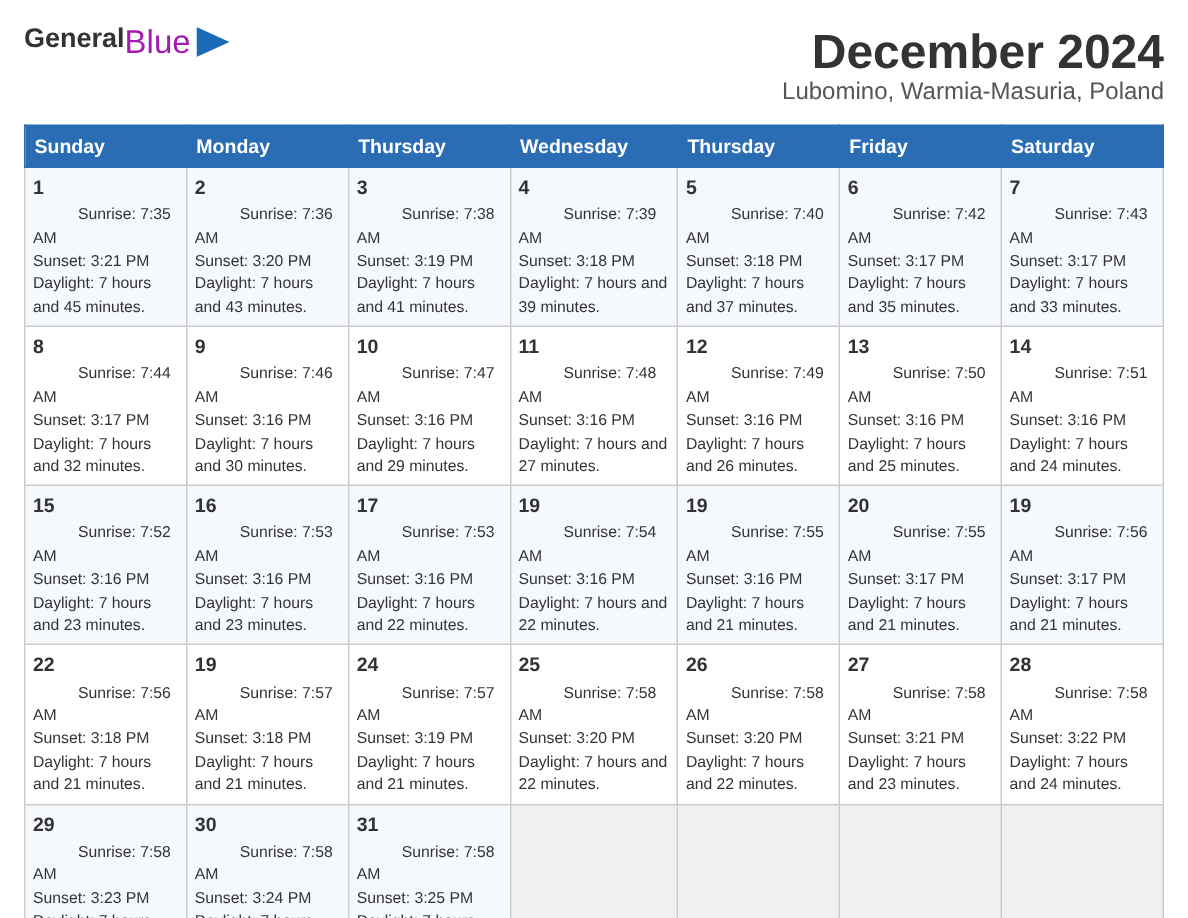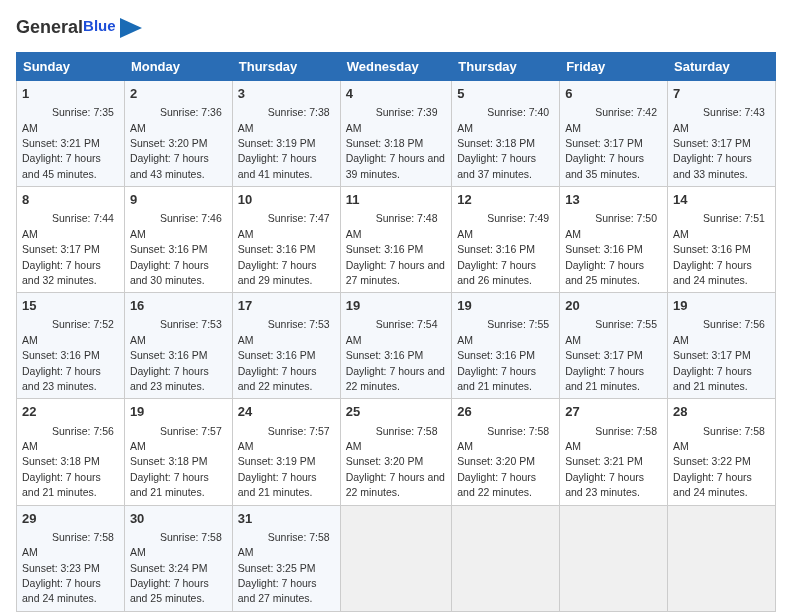--- a/index.html
+++ b/index.html
@@ -77,27 +77,31 @@
       background-color: #f0f0f0 !important;
     }
   </style>
 </head>
 <body>
 
 <div class="header">
   <div class="logo">
     <div style="display:flex;flex-direction:row;line-height:1.1">
       <span style="font-size:18px;font-weight:bold;color:#333;">General</span>
-      <span style="font-size:15px;font-weight:bold;color:#1d4ed8;">Blue</span>
+      <span style="font-size:22px;font-weight:normal;color:#a21caf;">Blue</span>
     </div>
     <div style="display:flex;align-items:flex-start;padding-top:2px;">
       <svg width="22" height="22" viewBox="0 0 22 22">
         <polygon points="0,0 22,10 0,20" fill="#1a6bb5"></polygon>
       </svg>
     </div>
+  </div>
+  <div class="title-block">
+    <h1>December 2024</h1>
+    <h2>Lubomino, Warmia-Masuria, Poland</h2>
   </div>
 </div>
 
 <table>
   <thead>
     <tr id="header-row">
         <th>Sunday</th>
         <th>Monday</th>
         <th>Thursday</th>
         <th>Wednesday</th>

